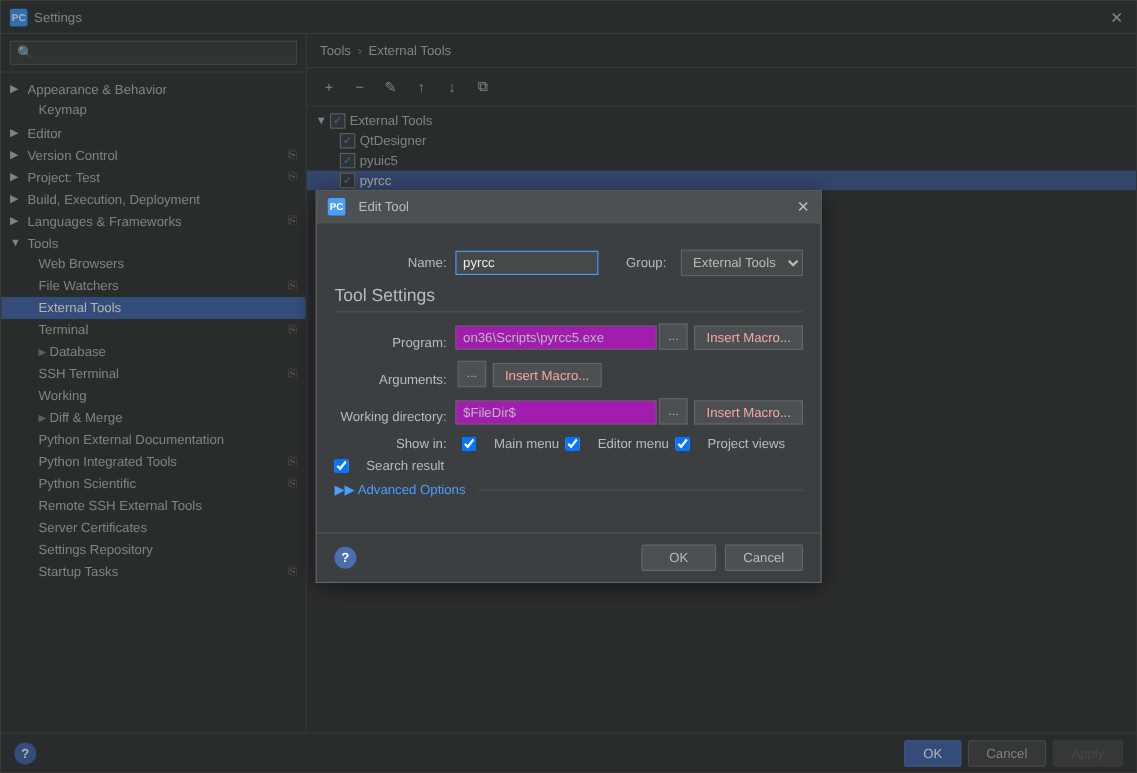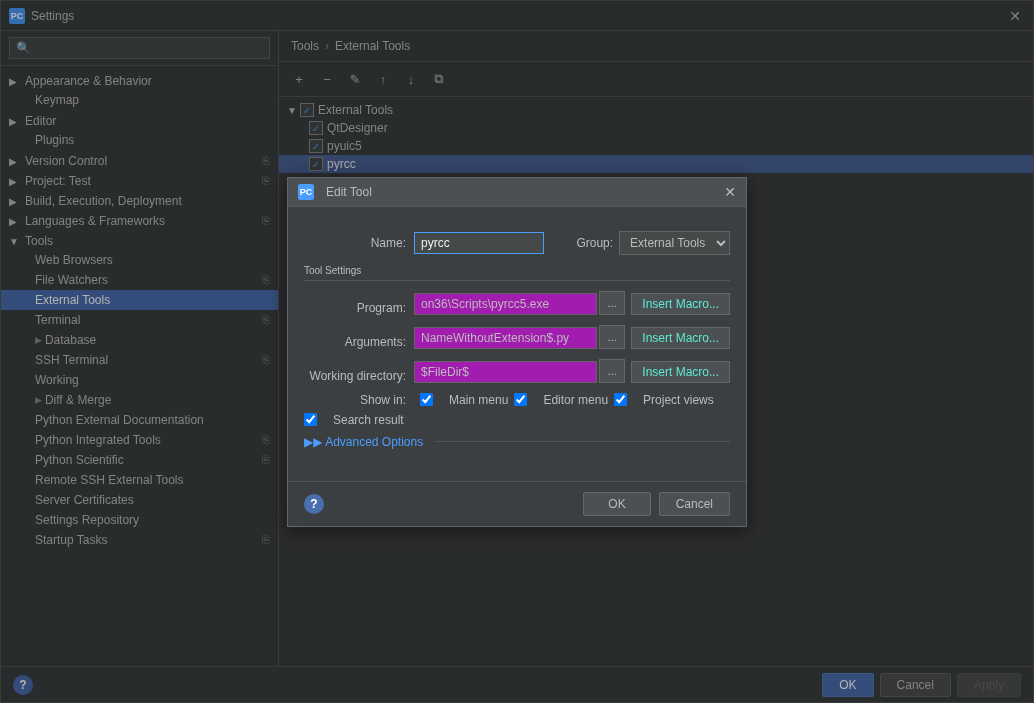--- a/index.html
+++ b/index.html
@@ -276,21 +276,21 @@
       background: #45494a;
       border: 1px solid #646464;
       color: #bbb;
       padding: 3px 6px;
       font-size: 12px;
       width: 130px;
       outline: none;
     }
     .tool-settings-header {
       color: #bbb;
-      font-size: 10px;
+      font-size: 16px;
       margin: 8px 0 10px 0;
       padding-bottom: 4px;
       border-bottom: 1px solid #555;
     }
     .form-row-with-btn {
       display: flex;
       align-items: flex-end;
       margin-bottom: 10px;
     }
     .inline-input {
@@ -313,21 +313,21 @@
       display: flex;
       align-items: center;
       justify-content: center;
       font-size: 11px;
       margin-left: 2px;
     }
     .insert-macro-btn {
       padding: 3px 10px;
       background: #4c5052;
       border: 1px solid #666;
-      color: #5eead4;
+      color: #fca5a5;
       cursor: pointer;
       font-size: 12px;
       margin-left: 6px;
       white-space: nowrap;
     }
     .show-in-row {
       display: flex;
       align-items: flex-start;
       margin-bottom: 2px;
       flex-wrap: wrap;
@@ -428,23 +428,20 @@
 
         <div class="sidebar-child">
           <span>Keymap</span>
         </div>
 
         <div class="sidebar-section">
           <span class="arrow">▶</span>
           <span>Editor</span>
         </div>
 
-        <div class="sidebar-child">
-          <span>Plugins</span>
-        </div>
 
         <div class="sidebar-section">
           <span class="arrow">▶</span>
           <span>Version Control</span>
           <span style="margin-left:auto;color:#888;font-size:10px;">⎘</span>
         </div>
 
         <div class="sidebar-section">
           <span class="arrow">▶</span>
           <span>Project: Test</span>
@@ -602,39 +599,38 @@
       </div>
       <span class="modal-close">✕</span>
     </div>
 
     <div class="modal-body">
 
       <div class="form-row">
         <span class="form-label">Name:</span>
         <input class="form-input" type="text" value="pyrcc" style="width: 130px;">
         <span style="width:30px;"></span>
-        <span class="form-label" style="width:50px;text-align:right;padding-right:6px;">Group:</span>
+        <span class="form-label" style="width:50px;text-align:left;padding-right:6px;">Group:</span>
         <select class="form-select">
           <option>External Tools</option>
         </select>
       </div>
 
 
       <div class="tool-settings-header">Tool Settings</div>
 
       <div class="form-row-with-btn">
         <span class="form-label">Program:</span>
         <input class="inline-input" type="text" value="on36\Scripts\pyrcc5.exe" style="">
         <button class="browse-btn">...</button>
         <button class="insert-macro-btn">Insert Macro...</button>
       </div>
 
       <div class="form-row-with-btn">
         <span class="form-label">Arguments:</span>
-        <input class="inline-input" type="text" value="NameWithoutExtension$.py" style="">
         <button class="browse-btn">...</button>
         <button class="insert-macro-btn">Insert Macro...</button>
       </div>
 
       <div class="form-row-with-btn">
         <span class="form-label">Working directory:</span>
         <input class="inline-input" type="text" value="$FileDir$" style="">
         <button class="browse-btn">...</button>
         <button class="insert-macro-btn">Insert Macro...</button>
       </div>

